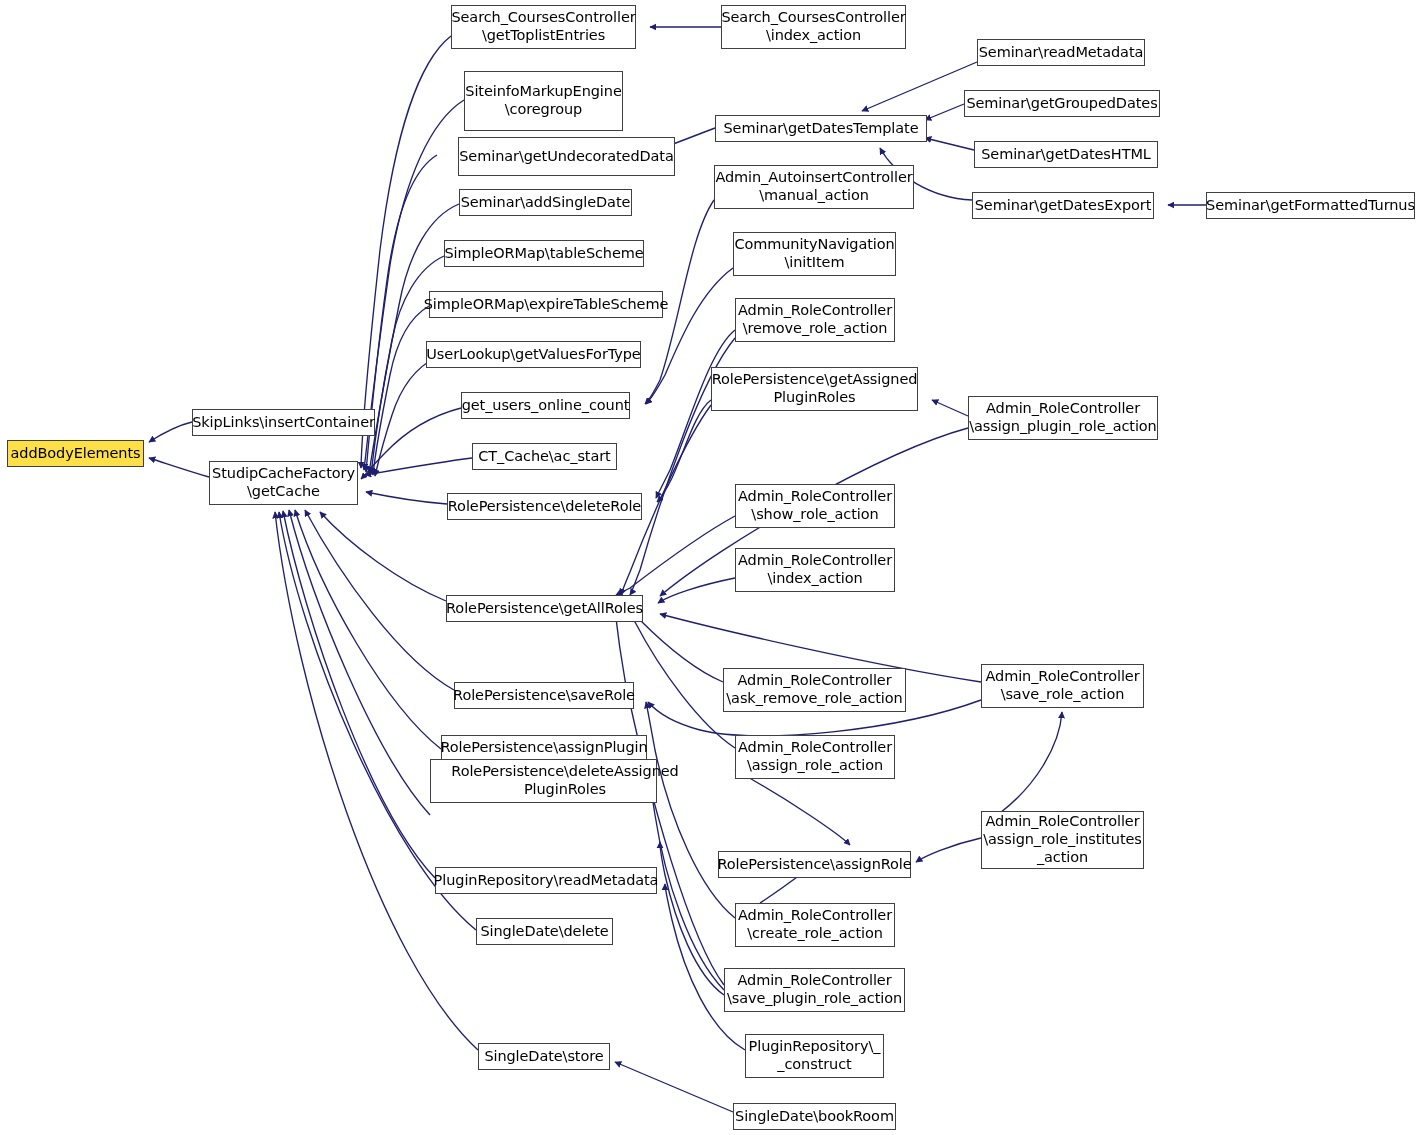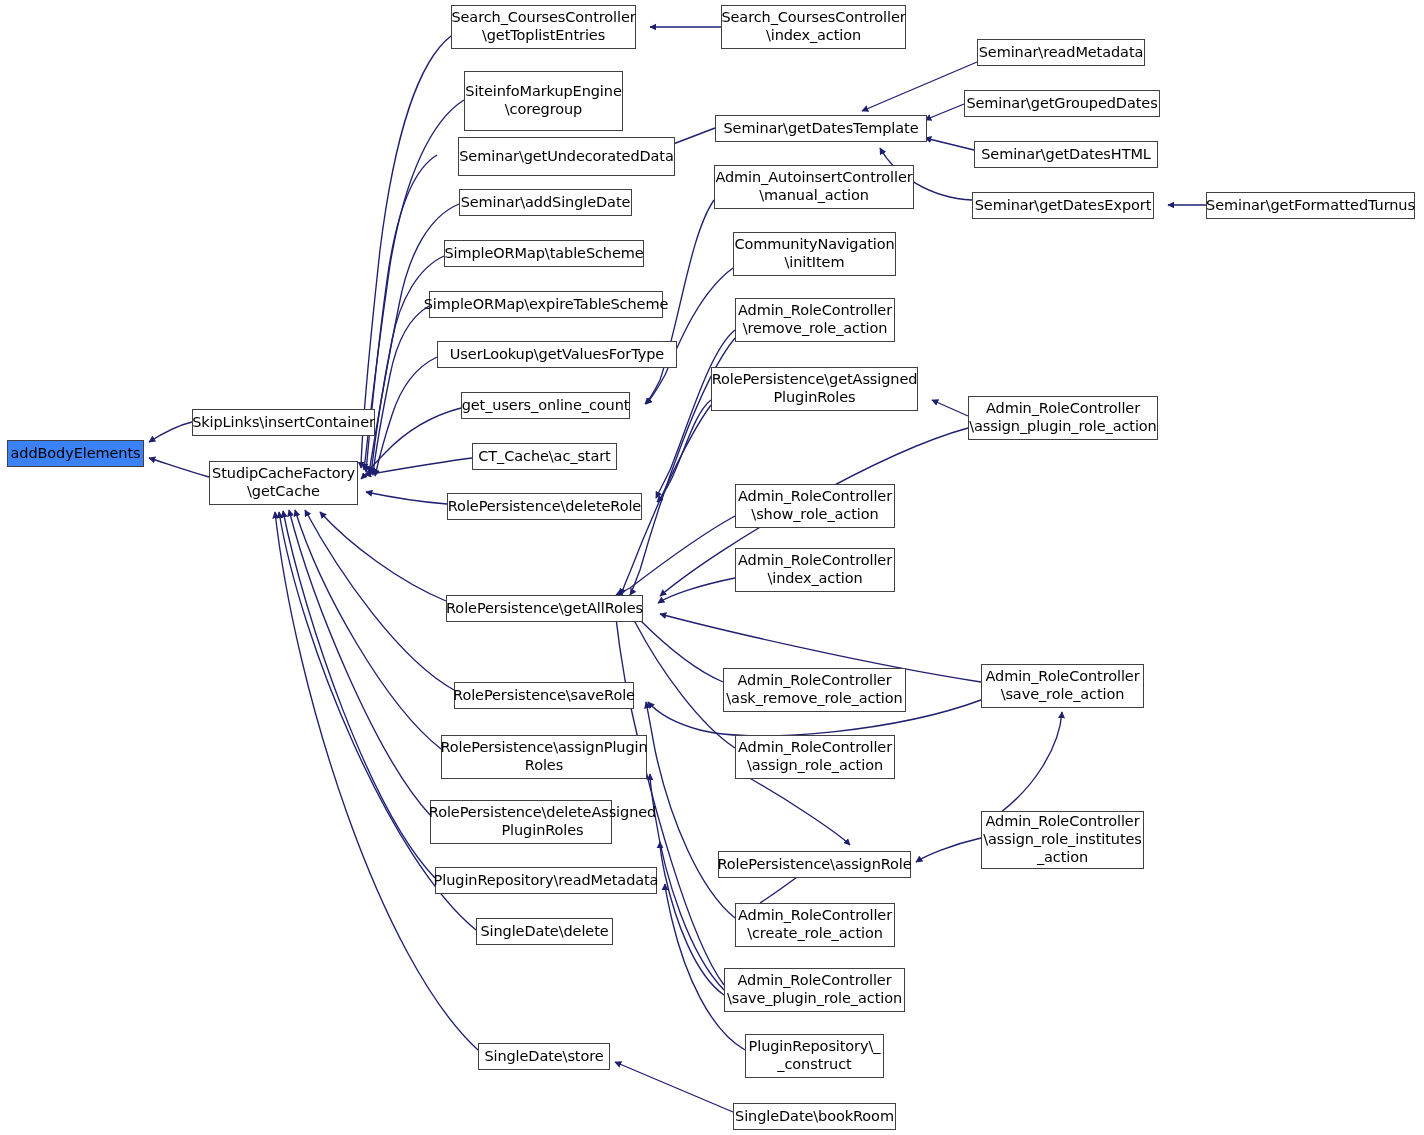--- a/index.html
+++ b/index.html
@@ -33,21 +33,21 @@
     line-height: 1.22;
     display: flex;
     align-items: center;
     justify-content: center;
     text-align: center;
     white-space: pre-line;
     letter-spacing: -0.1px;
     z-index: 5;
   }
   .node.highlight {
-    background: #3b82f6;
+    background: #fde047;
     border-color: #404040;
     text-align: right;
   }
 </style>
 </head>
 <body>
 
 <div id="canvas">
   <svg id="edges" viewBox="0 0 1424 1135" xmlns="http://www.w3.org/2000/svg">
     <defs>
@@ -114,29 +114,29 @@
       <div class="node" style="left: 209px; top: 461px; width: 149px; height: 44px;">StudipCacheFactory
 \getCache</div>
       <div class="node" style="left: 451px; top: 5px; width: 185px; height: 44px;">Search_CoursesController
 \getToplistEntries</div>
       <div class="node" style="left: 464px; top: 71px; width: 159px; height: 60px;">SiteinfoMarkupEngine
 \coregroup</div>
       <div class="node" style="left: 437px; top: 137px; width: 217px; height: 39px; margin-left: 21px;">Seminar\getUndecoratedData</div>
       <div class="node" style="left: 459px; top: 189px; width: 173px; height: 27px;">Seminar\addSingleDate</div>
       <div class="node" style="left: 444px; top: 240px; width: 200px; height: 27px;">SimpleORMap\tableScheme</div>
       <div class="node" style="left: 429px; top: 291px; width: 234px; height: 27px;">SimpleORMap\expireTableScheme</div>
-      <div class="node" style="left: 437px; top: 341px; width: 240px; height: 27px;">UserLookup\getValuesForType</div>
+      <div class="node" style="left: 426px; top: 341px; width: 215px; height: 27px;">UserLookup\getValuesForType</div>
       <div class="node" style="left: 461px; top: 392px; width: 169px; height: 27px;">get_users_online_count</div>
       <div class="node" style="left: 472px; top: 443px; width: 145px; height: 27px;">CT_Cache\ac_start</div>
       <div class="node" style="left: 447px; top: 493px; width: 195px; height: 27px;">RolePersistence\deleteRole</div>
       <div class="node" style="left: 446px; top: 595px; width: 197px; height: 27px;">RolePersistence\getAllRoles</div>
       <div class="node" style="left: 454px; top: 682px; width: 180px; height: 27px;">RolePersistence\saveRole</div>
       <div class="node" style="left: 441px; top: 735px; width: 206px; height: 44px;">RolePersistence\assignPlugin
 Roles</div>
-      <div class="node" style="left: 430px; top: 800px; width: 182px; height: 44px; padding-left: 43px;">RolePersistence\deleteAssigned
+      <div class="node" style="left: 430px; top: 759px; width: 227px; height: 44px; padding-left: 43px;">RolePersistence\deleteAssigned
 PluginRoles</div>
       <div class="node" style="left: 435px; top: 867px; width: 222px; height: 27px;">PluginRepository\readMetadata</div>
       <div class="node" style="left: 476px; top: 918px; width: 137px; height: 27px;">SingleDate\delete</div>
       <div class="node" style="left: 478px; top: 1043px; width: 132px; height: 27px;">SingleDate\store</div>
       <div class="node" style="left: 721px; top: 5px; width: 185px; height: 44px;">Search_CoursesController
 \index_action</div>
       <div class="node" style="left: 715px; top: 115px; width: 212px; height: 27px;">Seminar\getDatesTemplate</div>
       <div class="node" style="left: 714px; top: 165px; width: 200px; height: 44px;">Admin_AutoinsertController
 \manual_action</div>
       <div class="node" style="left: 733px; top: 232px; width: 163px; height: 44px;">CommunityNavigation

